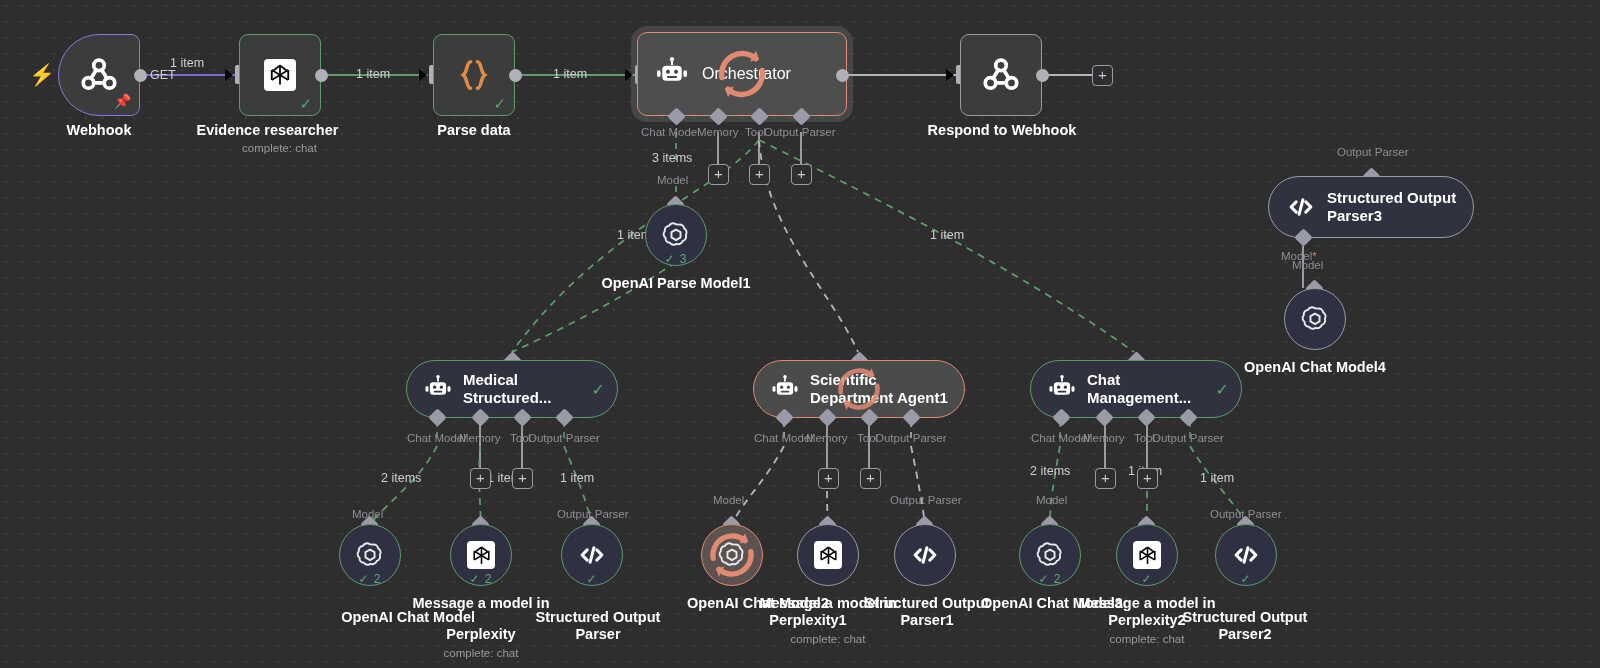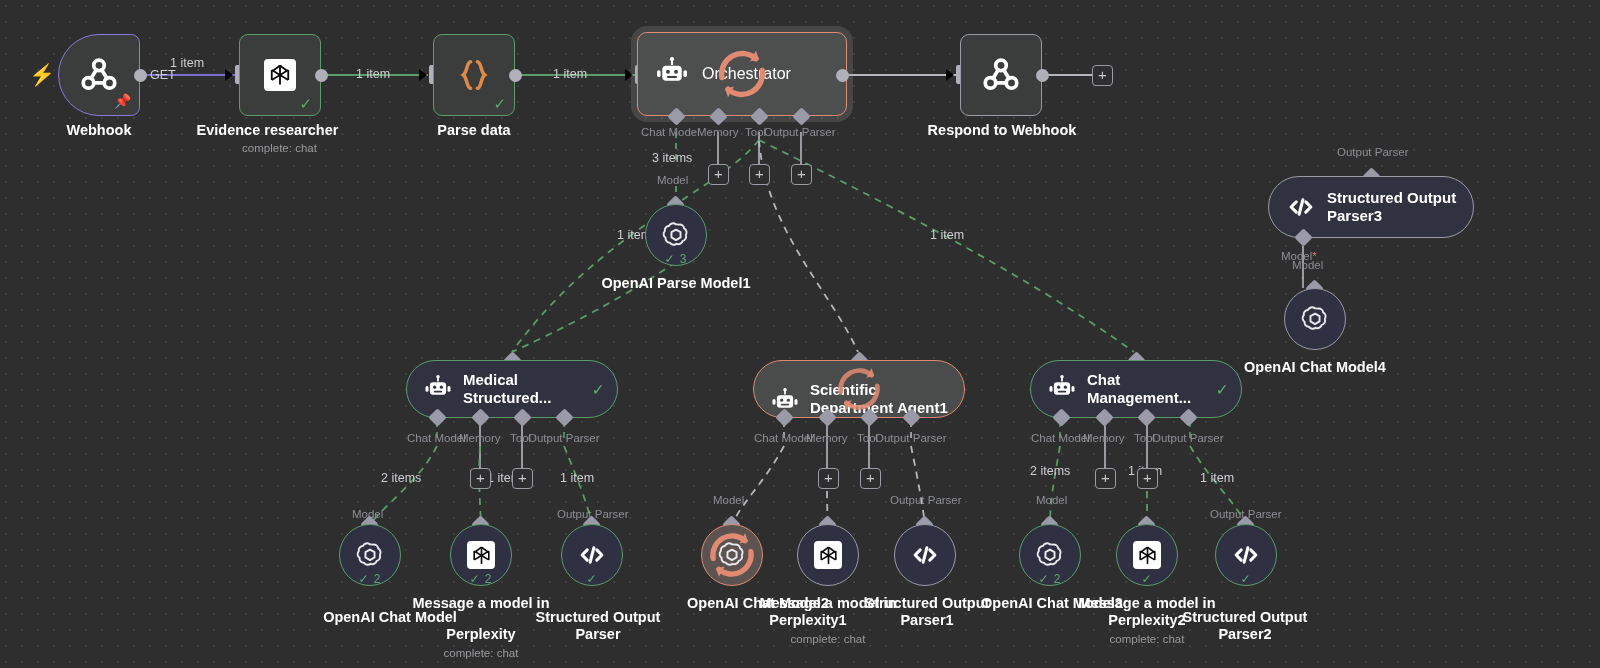--- a/index.html
+++ b/index.html
@@ -47,21 +47,21 @@
     font-size:11.5px; color:#9a9a9e; line-height:14px;
   }
 
   
   .pill {
     height:58px; border-radius:29px;
     background:#31323f; border:1.6px solid #5b9c6a;
     display:flex; align-items:center; gap:10px; padding:0 16px;
     position:relative;
   }
-  .pill.coral { border-color:#e08a72; background:#4a4b4b;align-items:flex-end; }
+  .pill.coral { border-color:#e08a72; background:#4a4b4b; }
   .pill.grey  { border-color:#9b9ba4; background:#31323f; }
   .pill .ptitle { font-size:15px; font-weight:bold; color:#fff; line-height:18px; }
   .pill .tick { position:absolute; right:12px; top:50%; transform:translateY(-50%); color:#5fa96f; font-size:16px; }
 
   
   .orch {
     width:210px; height:84px; border-radius:10px;
     background:#4d4e4e; border:1.8px solid #e08a72;
     display:flex; align-items:center; gap:12px; padding:0 16px;
     position:relative;
@@ -371,21 +371,21 @@
     <div class="circ">
       <svg width="32" height="32" viewBox="0 0 24 24">
         <g fill="none" stroke="#e9e9ee" stroke-width="1.45" stroke-linejoin="round">
           <path d="M12 4.0 C10 2.6 7.6 3.3 6.7 5.2 C4.7 5.3 3.2 7.1 3.6 9.1 C2.2 10.6 2.5 13.0 4.2 14.1 C3.9 16.1 5.5 17.9 7.5 17.8 C8.6 19.5 11.0 19.9 12.5 18.6 C14.4 19.4 16.6 18.3 17.1 16.4 C19.0 15.9 20.1 13.8 19.4 12.0 C20.5 10.3 19.9 8.0 18.1 7.1 C17.9 5.1 16.0 3.7 14.1 4.2 Z"></path>
           <path d="M12 8.0 L15.4 9.9 L15.4 13.8 L12 15.8 L8.6 13.8 L8.6 9.9 Z"></path>
         </g>
       </svg>
       <div class="cbadge">✓ <span>2</span></div>
     </div>
   </div>
-  <div class="nlabel" style="left:305px; top:609px; width:170px; text-align:center;">OpenAI Chat Model</div>
+  <div class="nlabel" style="left:305px; top:609px; width:170px; text-align:right;">OpenAI Chat Model</div>
 
   <div class="node" style="left:450px; top:524px;">
     <div class="diamond" style="left:24px; top:-6px;"></div>
     <div class="circ">
       <div class="perplexity-box" style="width:28px;height:28px;">
         <svg width="23" height="23" viewBox="0 0 24 24">
           <g fill="none" stroke="#0b0b0b" stroke-width="1.7">
             <path d="M12 3.2 L12 20.8"></path>
               <path d="M4.4 7.4 L12 12 L19.6 7.4"></path>
             <path d="M4.4 16.6 L12 12 L19.6 16.6"></path>

